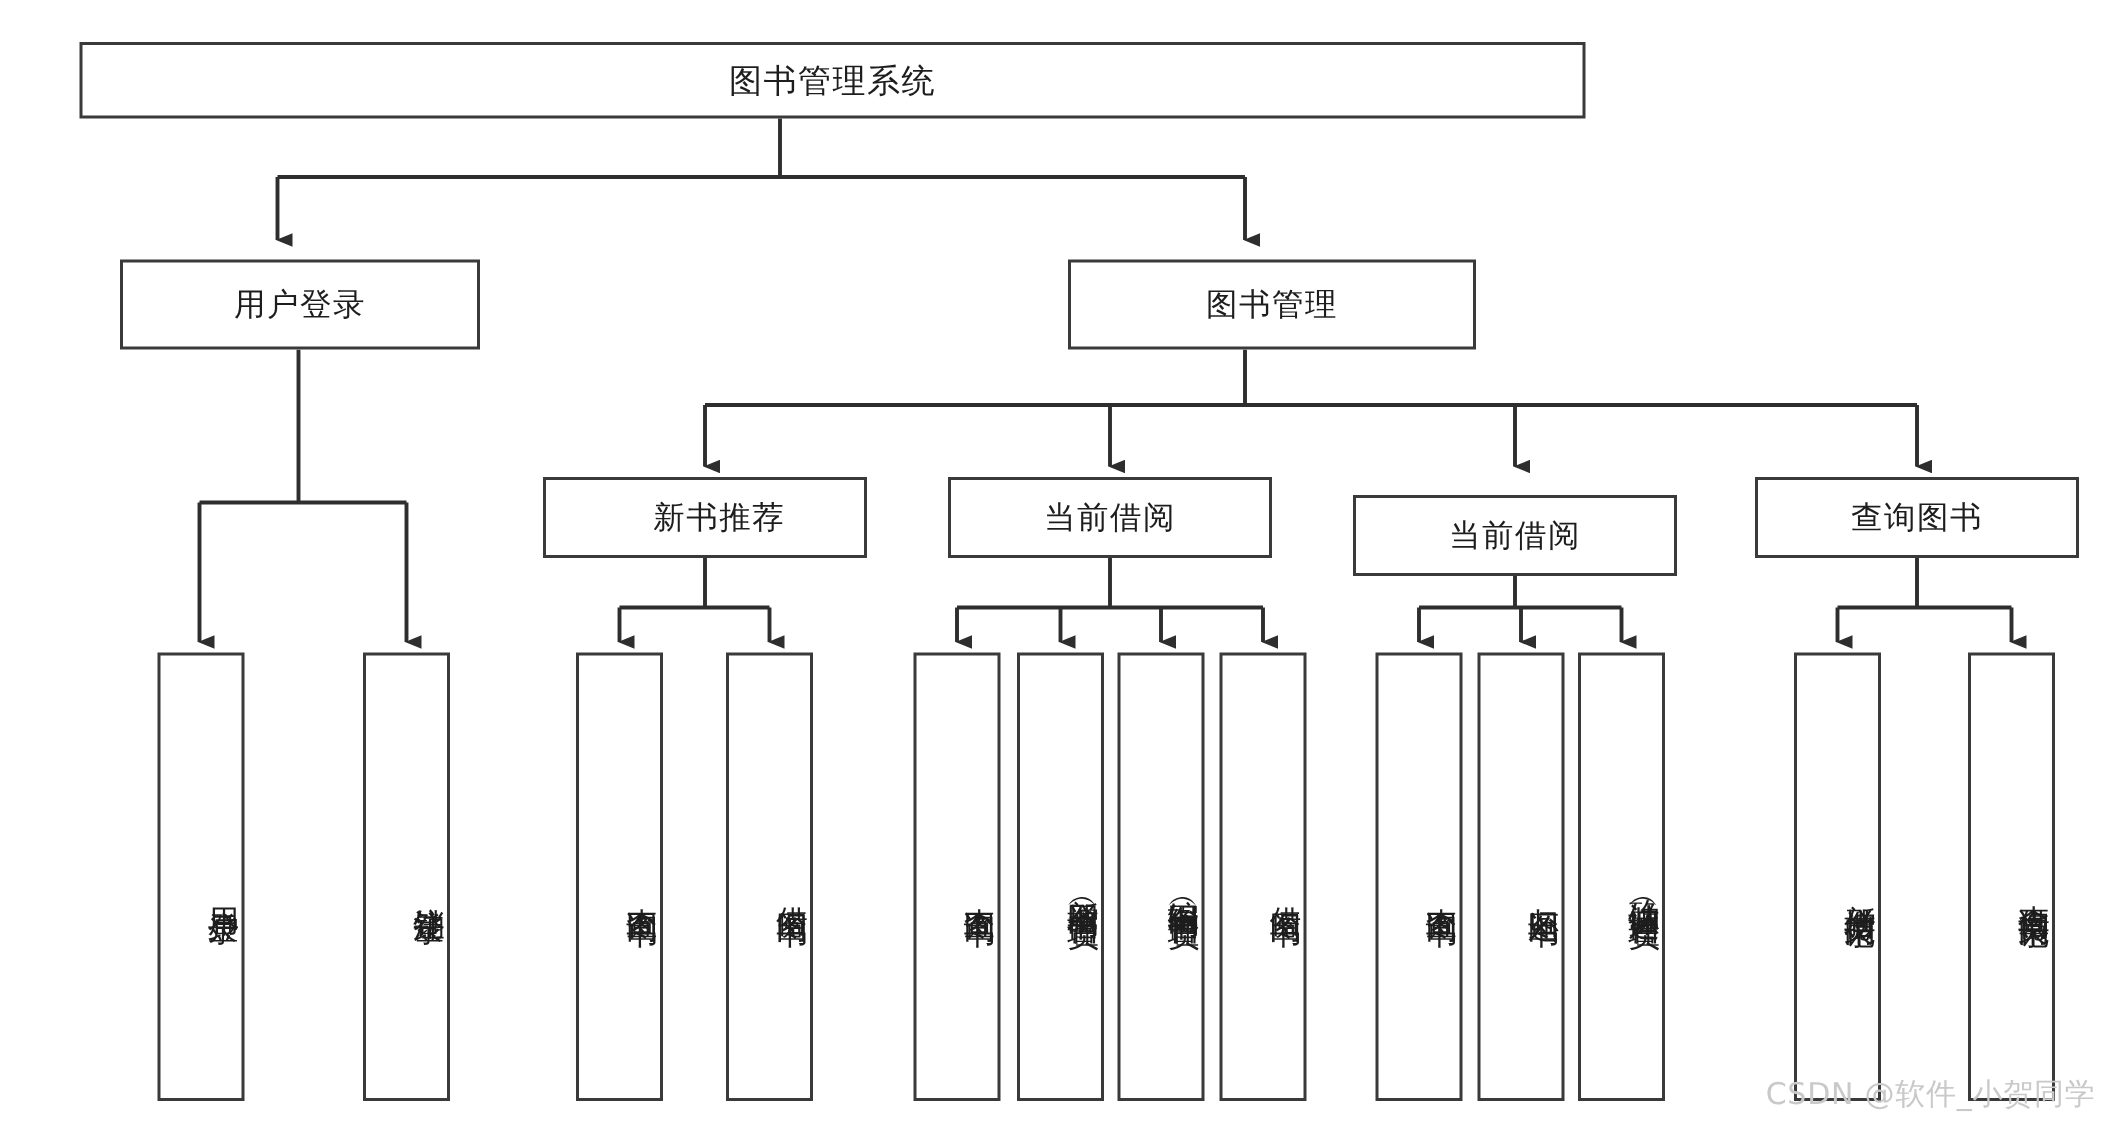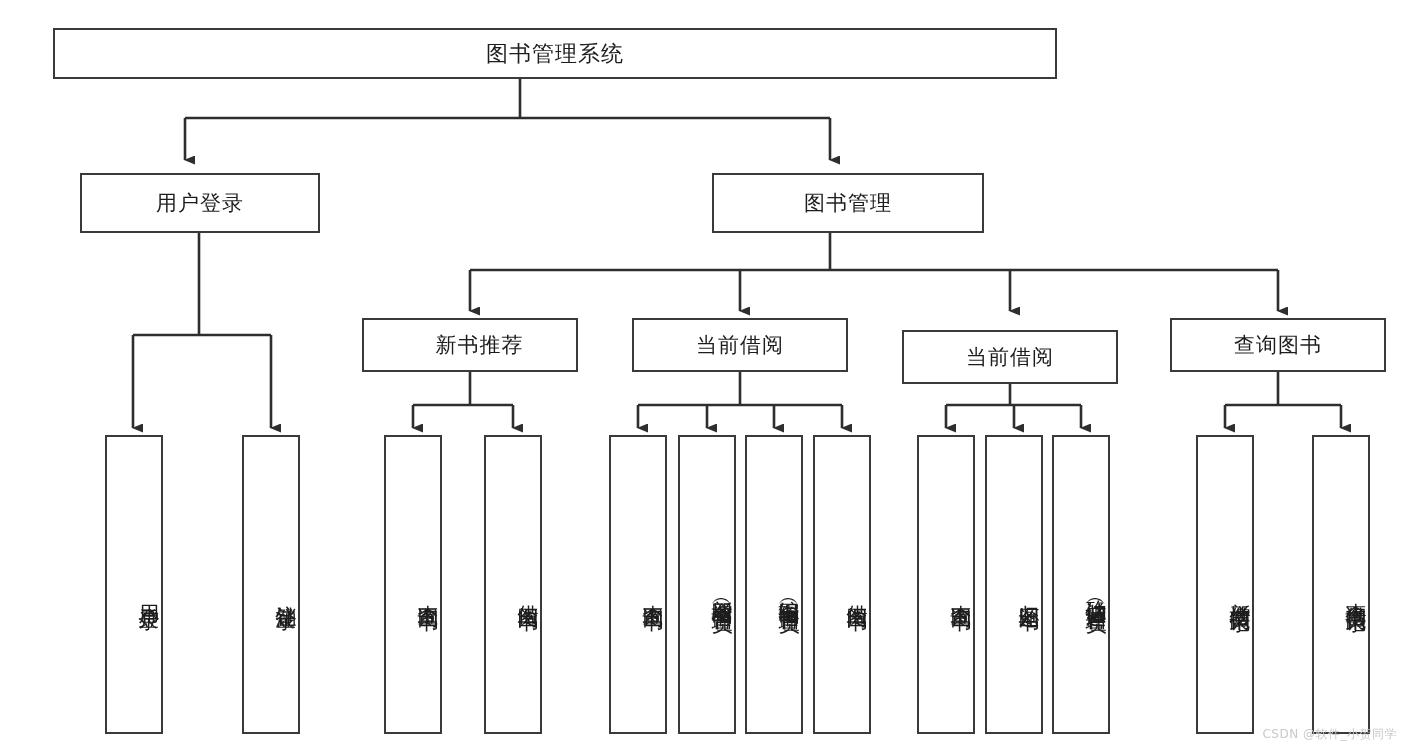--- a/index.html
+++ b/index.html
@@ -5,21 +5,21 @@
   html,body{margin:0;padding:0;background:#fff;}
   body{width:1405px;height:747px;font-family:"DejaVu Sans","Liberation Sans",sans-serif;}
   #stage{position:relative;width:1405px;height:747px;overflow:hidden;background:#ffffff;}
   #svg-layer{position:absolute;left:0;top:0;width:1405px;height:747px;}
   .node{position:absolute;box-sizing:border-box;border:2px solid #3a3a3a;background:#ffffff;
         display:flex;align-items:center;justify-content:center;color:#1d1d1d;}
   .node.horiz{font-size:21px;letter-spacing:1px;}
   .node.vert{writing-mode:vertical-rl;text-orientation:upright;font-size:21px;
              line-height:1.15;letter-spacing:2px;padding-top:14px;align-items:flex-start;justify-content:center;}
   .node.root{font-size:22px;}
-  .watermark{position:absolute;right:8px;bottom:4px;font-size:12px;color:#c9c9c9;
+  .watermark{position:absolute;right:8px;bottom:4px;font-size:20px;color:#c9c9c9;
              letter-spacing:0.5px;white-space:nowrap;}
 </style>
 </head>
 <body>
 
 <div id="stage">
 
   <svg id="svg-layer" viewBox="0 0 1405 747" xmlns="http://www.w3.org/2000/svg">
     <defs>
       <marker id="ah" markerWidth="9" markerHeight="11" refX="4.5" refY="10" orient="auto" markerUnits="userSpaceOnUse">

